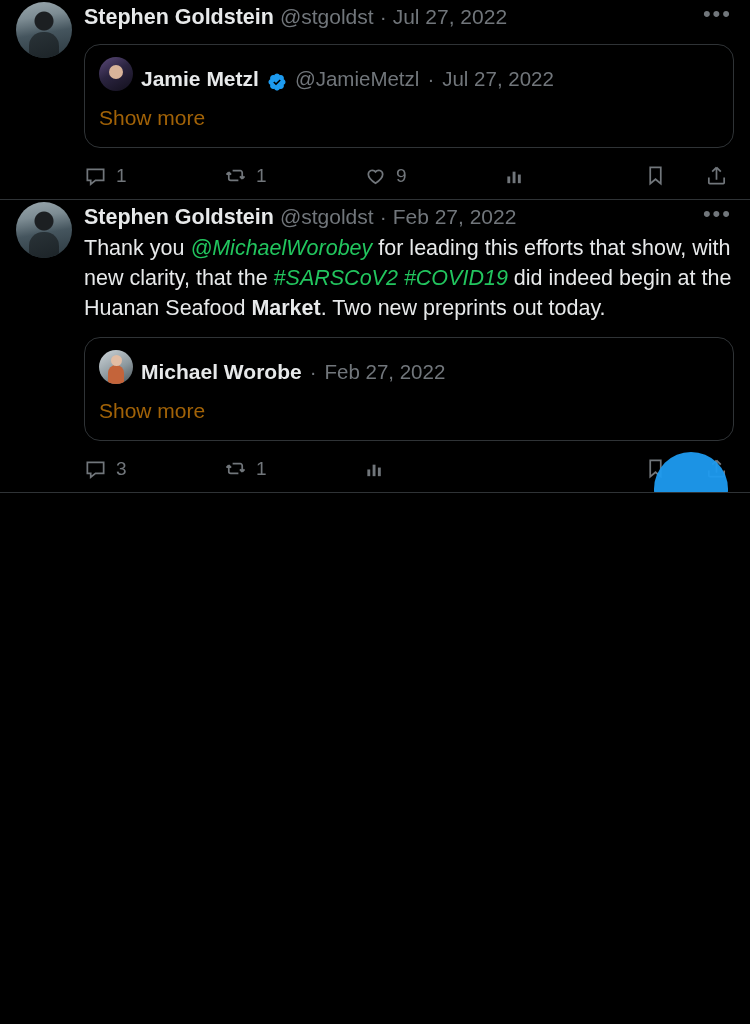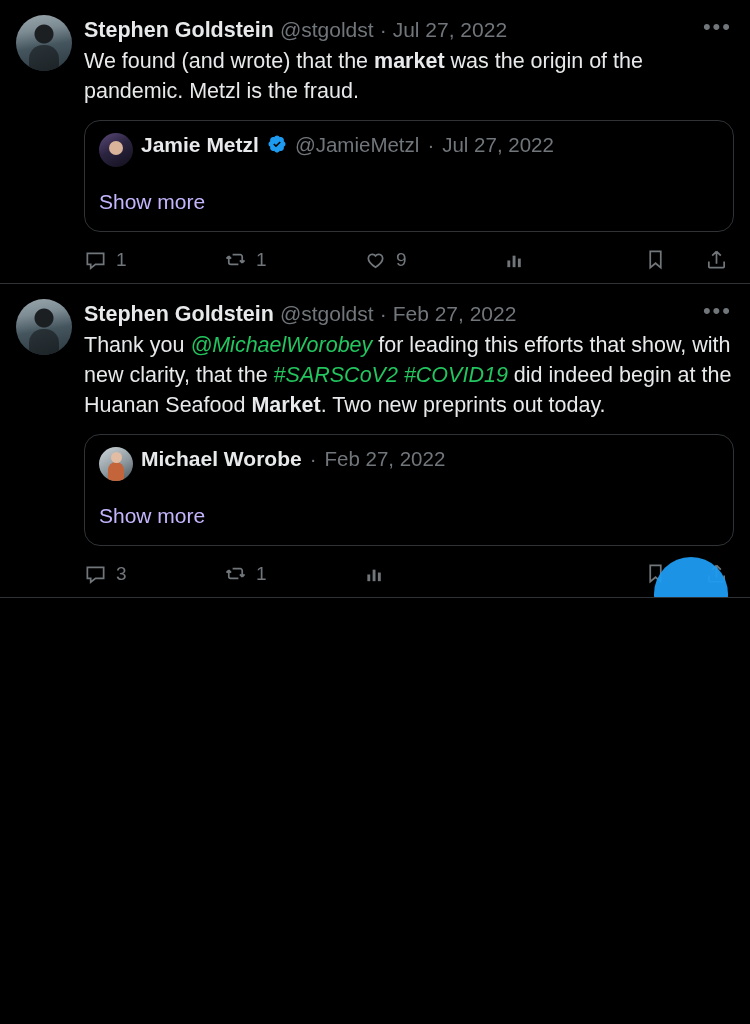--- a/index.html
+++ b/index.html
@@ -6,21 +6,21 @@
   html, body {
     width: 750px;
     background: #000000;
     font-family: "Liberation Sans", sans-serif;
     color: #e7e9ea;
     -webkit-font-smoothing: antialiased;
   }
   body { width: 750px; min-height: 1024px; overflow-x: hidden; }
 
   .tweet {
-    padding: 15px 16px 0 16px;
+    padding: 2px 16px 0 16px;
     border-bottom: 1px solid #2f3336;
     position: relative;
   }
   .tweet-inner { display: flex; gap: 12px; }
 
   .avatar {
     width: 56px; height: 56px;
     border-radius: 50%;
     flex: 0 0 56px;
     background: #3a4a55;
@@ -92,45 +92,45 @@
   }
   .tweet-text b { font-weight: bold; }
   .link { color: #22c55e; font-style: italic; }
 
   .quote {
     margin-top: 14px;
     border: 1px solid #2f3336;
     border-radius: 16px;
     padding: 12px 14px 14px 14px;
   }
-  .quote-head { display: flex; align-items: flex-start; gap: 8px; white-space: nowrap; }
+  .quote-head { display: flex; align-items: flex-end; gap: 8px; white-space: nowrap; }
   .q-name { font-weight: bold; font-size: 21px; color: #e7e9ea; }
   .q-handle, .q-dot, .q-date { color: #71767b; font-size: 20.5px; }
   .verified {
     width: 20px; height: 20px; flex: 0 0 20px;
     display: inline-block; position: relative; top: 1px;
   }
   .replying {
     color: #71767b;
     font-size: 21px;
     line-height: 29px;
     margin-top: 6px;
   }
   .quote-text {
     font-size: 21px;
     line-height: 30px;
     margin-top: 6px;
     color: #e7e9ea;
     white-space: pre-wrap;
   }
   .show-more {
-    color: #c4b5fd;
+    color: #a16207;
     font-size: 21px;
     line-height: 30px;
-    margin-top: 20px;
+    margin-top: 12px;
     cursor: pointer;
     display: inline-block;
   }
 
   .actions {
     display: flex;
     align-items: center;
     margin: 16px 0 12px 0;
     padding-right: 6px;
   }
@@ -165,23 +165,20 @@
     <div class="avatar photo-a"></div>
     <div class="body-col">
       <div class="head-row">
         <span class="name">Stephen Goldstein</span>
         <span class="handle">@stgoldst</span>
         <span class="dot">·</span>
         <span class="date">Jul 27, 2022</span>
         <span class="more-btn">•••</span>
       </div>
 
-      <div class="tweet-text">
-        <span>We found (and wrote) that the </span><b>market</b><span> was the origin of the pandemic. Metzl is the fraud.</span>
-      </div>
 
       <div class="quote">
         <div class="quote-head">
           <span class="avatar small photo-b"></span>
           <span class="q-name">Jamie Metzl</span>
           <span class="verified">
             <svg viewBox="0 0 24 24" width="20" height="20" aria-hidden="true">
               <path fill="#1d9bf0" d="M22.25 12c0-1.43-.88-2.67-2.19-3.34.46-1.39.2-2.9-.81-3.91s-2.52-1.27-3.91-.81C14.67 2.63 13.43 1.75 12 1.75s-2.67.88-3.34 2.19c-1.39-.46-2.9-.2-3.91.81s-1.27 2.52-.81 3.91C2.63 9.33 1.75 10.57 1.75 12s.88 2.67 2.19 3.34c-.46 1.39-.2 2.9.81 3.91s2.52 1.27 3.91.81c.67 1.31 1.91 2.19 3.34 2.19s2.67-.88 3.34-2.19c1.39.46 2.9.2 3.91-.81s1.27-2.52.81-3.91c1.31-.67 2.19-1.91 2.19-3.34z"></path>
               <path fill="#000" d="M10.8 15.9l-3.3-3.3 1.3-1.3 2 2 4.4-4.4 1.3 1.3-5.7 5.7z"></path>
             </svg>

